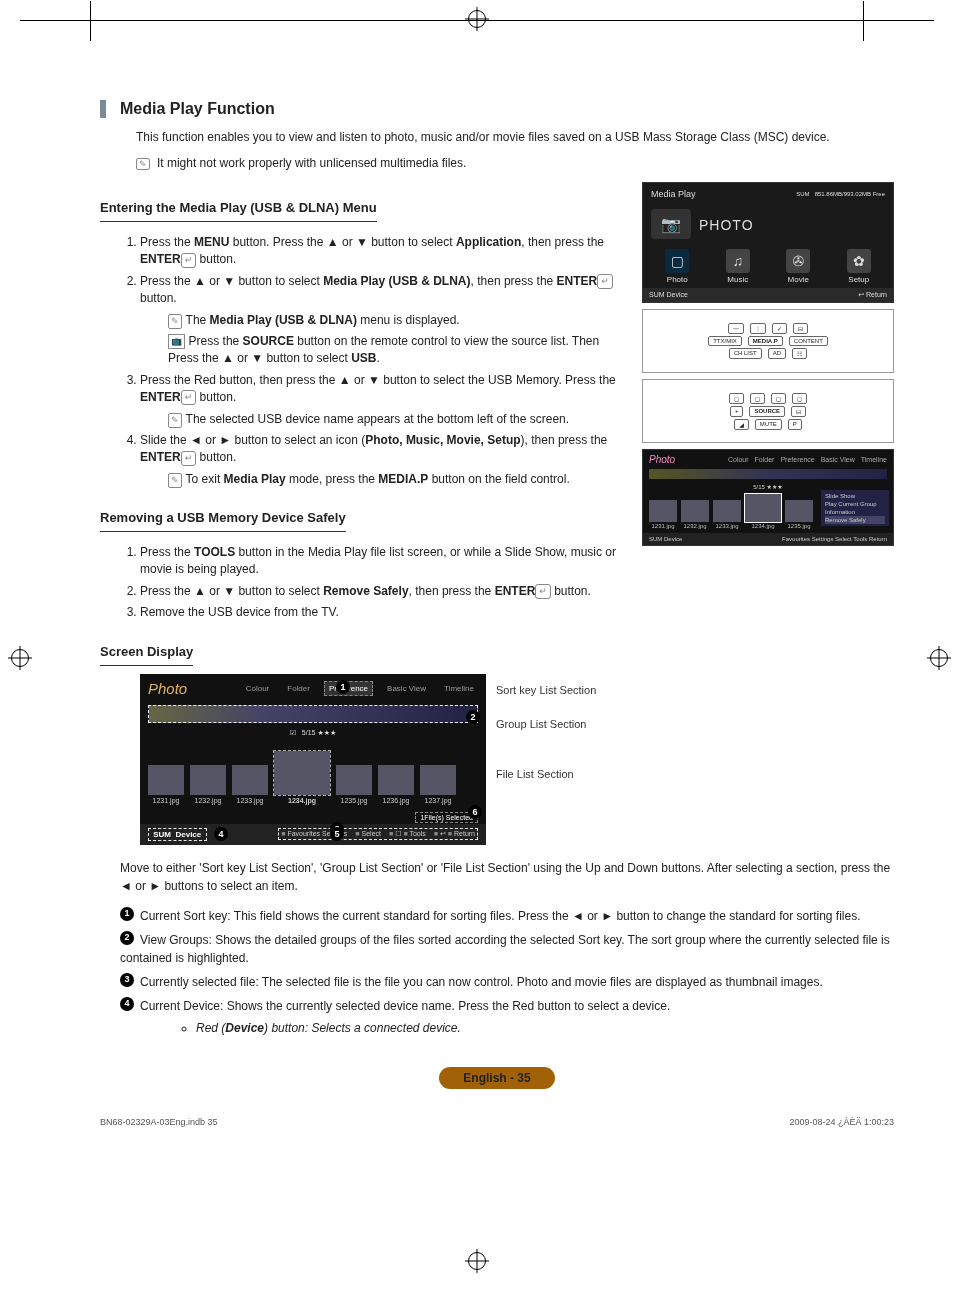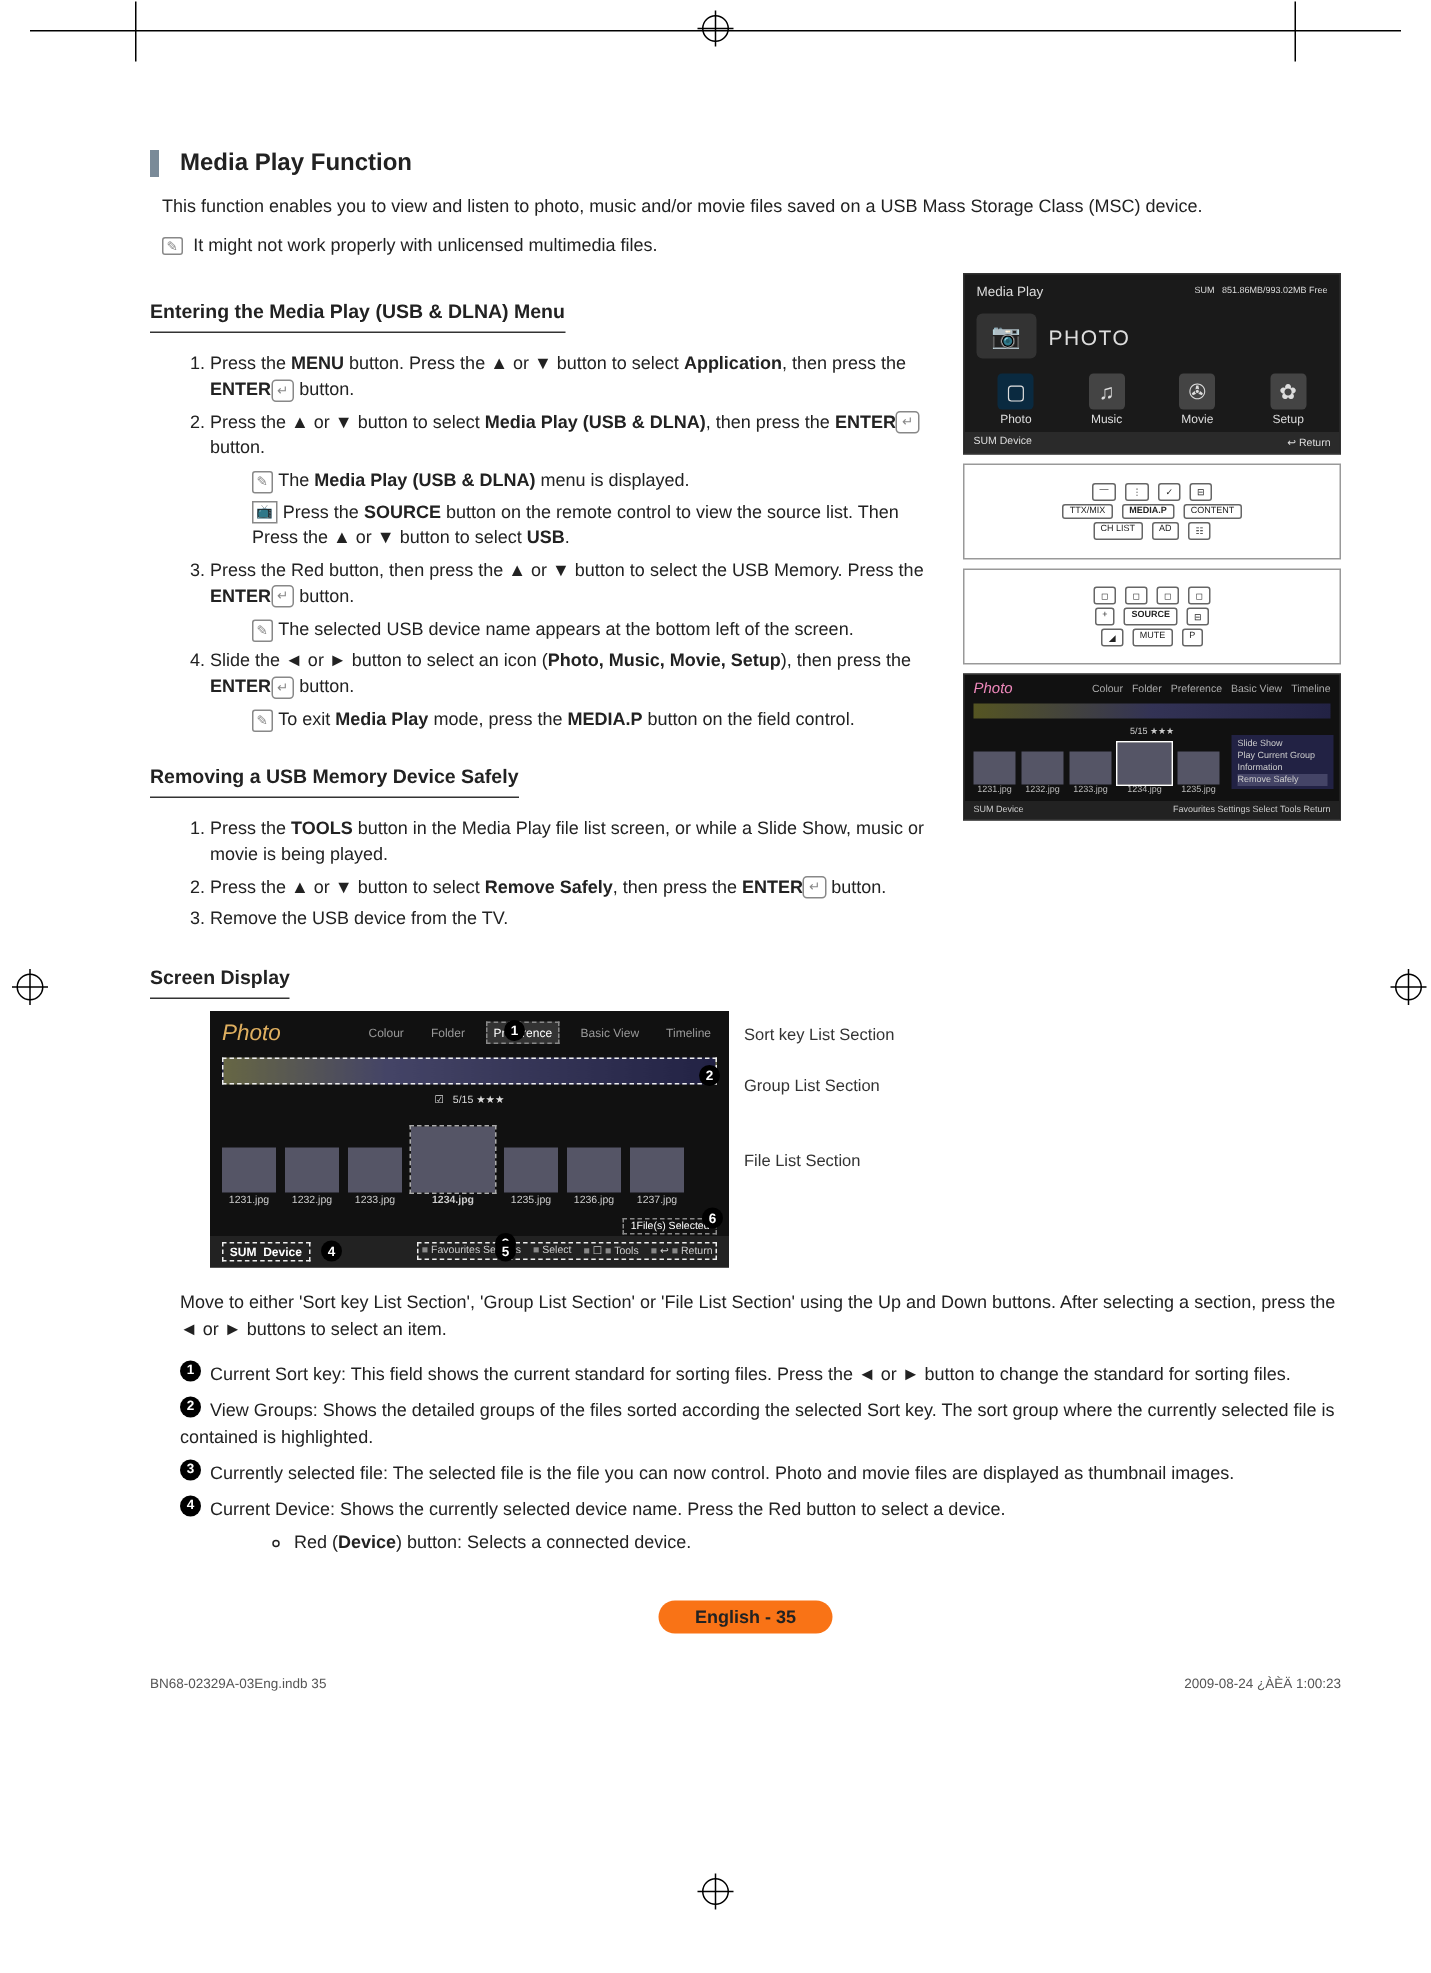--- a/index.html
+++ b/index.html
@@ -53,21 +53,21 @@
   .regmark-left { top:50%; left:20px; transform:translate(-50%,-50%);}
   .regmark-right { top:50%; left:auto; right:6px; transform:translate(0,-50%);}
   .regmark-bottom { top:auto; bottom:45px; left:50%; transform:translate(-50%,0);}
   h1.section {
     font-size: 16px;
     font-weight: bold;
     border-left: 6px solid #7a8a98;
     padding-left: 14px;
     margin: 60px 0 10px 0;
   }
-  .intro { margin-left: 8px; }
+  .intro { margin-left: 36px; }
   .note-icon {
     display: inline-block;
     border: 1px solid #888;
     border-radius: 2px;
     font-size: 9px;
     padding: 0 2px;
     margin-right: 4px;
     color: #888;
   }
   h2.sub {
@@ -158,27 +158,27 @@
   .sm-bottom .l { display:flex; gap:6px; align-items:center;}
   .sm-bottom .r { display:flex; gap:8px; font-size:7px;}
   .sm-bottom .r span::before { content:"■ "; color:#888;}
   .dash-box { border:1px dashed #eee; padding:1px 2px;}
   .selcount { position:absolute; right:8px; bottom:22px; border:1px dashed #888; padding:1px 4px; font-size:7px; color:#fff;}
   .num-over { position:absolute; }
   .para { margin-left: 20px; margin-top:14px; line-height:1.5;}
   ol.bullets { list-style:none; padding-left:20px; margin-top:6px;}
   ol.bullets > li { margin-bottom:6px; line-height:1.5;}
   ol.bullets .callout { margin-right:6px; vertical-align:top;}
-  ul.subb { margin:4px 0 0 36px;}
+  ul.subb { margin:4px 0 0 36px;font-style:italic;}
   .footer-page {
     text-align:center;
     margin-top:30px;
   }
   .footer-page span {
-    background:#f97316;
+    background:#a16207;
     border-radius:12px;
     padding:4px 24px;
     font-size:12px;
     font-weight:bold;
     display:inline-block;
   }
   .footer-meta {
     display:flex;
     justify-content:space-between;
     font-size:9px;

